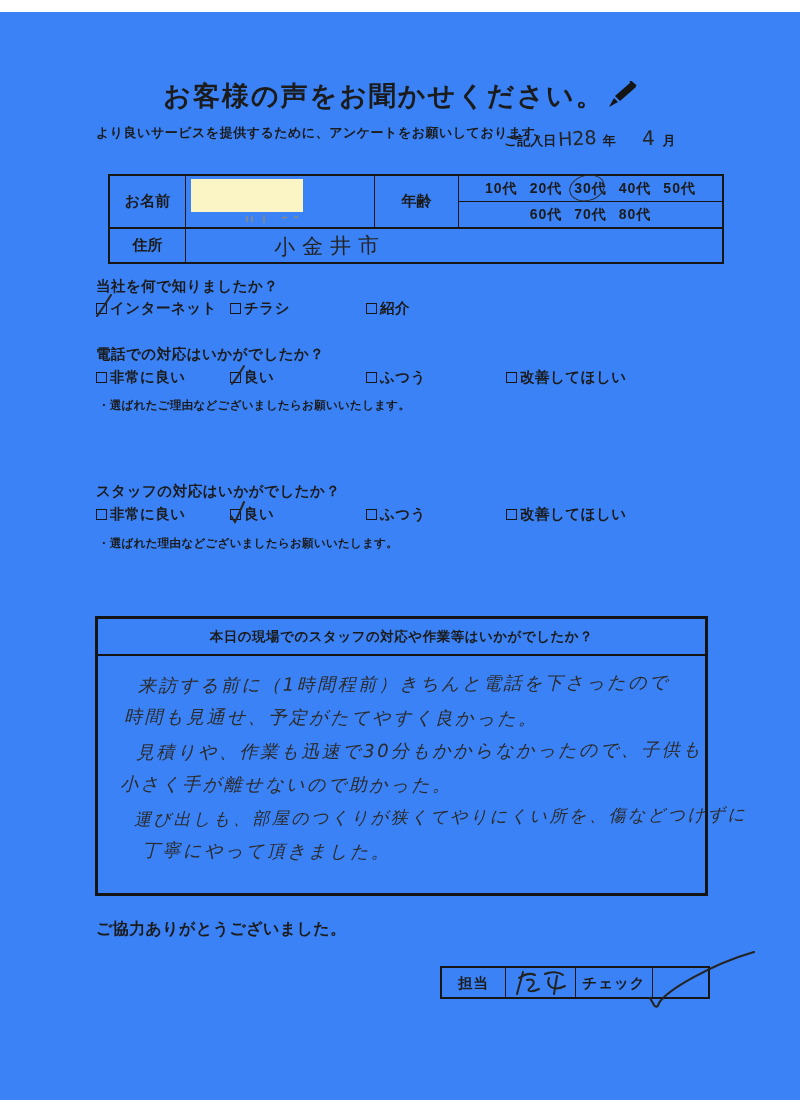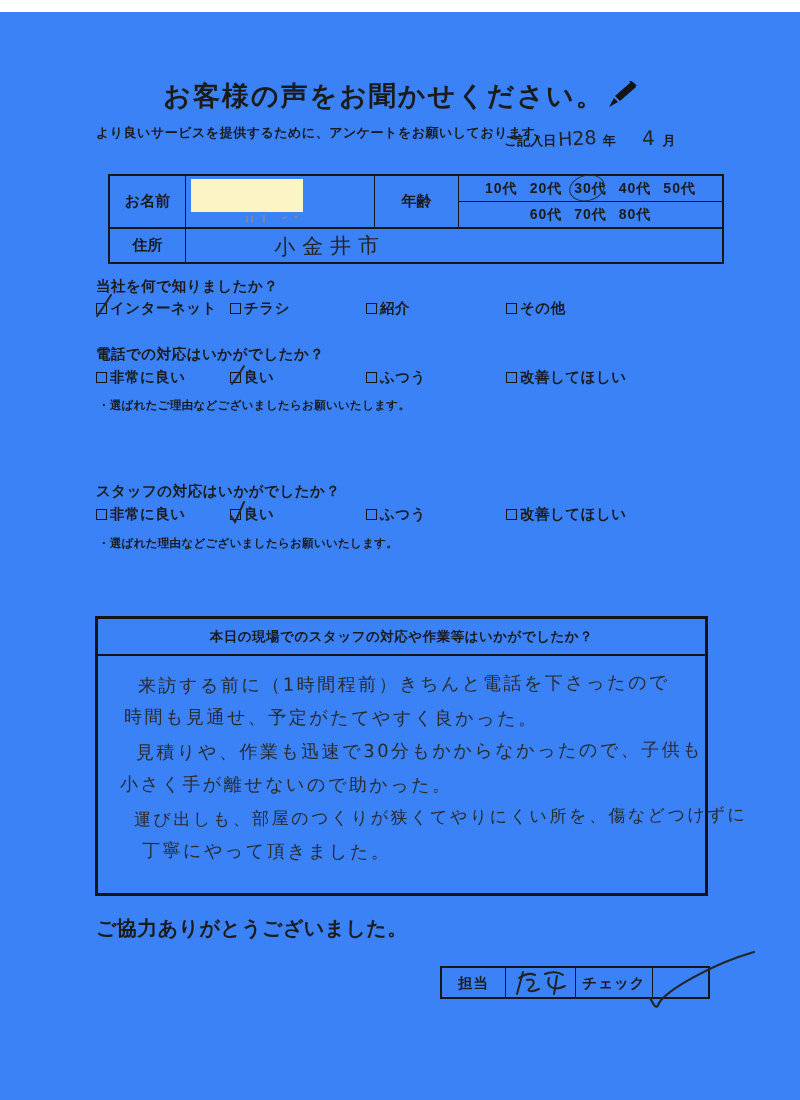--- a/index.html
+++ b/index.html
@@ -87,36 +87,36 @@
   .feedback-box {
     position: absolute; top: 604px; left: 95px;
     width: 613px; height: 280px;
     border: 3px solid #141414;
   }
   .feedback-head {
     height: 37px; border-bottom: 2.5px solid #141414;
     display: flex; align-items: center; justify-content: center;
     font-size: 13.5px; font-weight: bold; letter-spacing: 0.5px;
   }
-  .feedback-body { padding: 11px 18px 0 14px; }
+  .feedback-body { padding: 11px 18px 0 14px; font-style: italic; }
   .hw-line {
     font-family: "DejaVu Sans", sans-serif;
     font-size: 18px; color: #2b2b2b;
     letter-spacing: 2.5px; line-height: 33.5px;
     white-space: nowrap;
   }
   .hw-line:nth-child(1) { padding-left: 26px; transform: rotate(-0.4deg); }
   .hw-line:nth-child(2) { padding-left: 12px; transform: rotate(0.3deg); }
   .hw-line:nth-child(3) { padding-left: 24px; transform: rotate(-0.3deg); }
   .hw-line:nth-child(4) { padding-left: 8px;  transform: rotate(0.2deg); }
   .hw-line:nth-child(5) { padding-left: 22px; transform: rotate(-0.5deg); font-size: 17px; }
   .hw-line:nth-child(6) { padding-left: 30px; transform: rotate(0.4deg); }
 
   
-  .closing { position: absolute; top: 907px; left: 96px; font-size: 20px; font-weight: bold; line-height: 19.5px; letter-spacing: 0.4px; }
+  .closing { position: absolute; top: 907px; left: 96px; font-size: 16px; font-weight: bold; line-height: 19.5px; letter-spacing: 0.4px; }
 
   
   .staff-table {
     position: absolute; top: 954px; left: 440px;
     width: 270px; height: 33px;
     border: 2.2px solid #161616;
     display: grid; grid-template-columns: 64px 70px 77px 1fr;
   }
   .staff-table .tcell { display: flex; align-items: center; justify-content: center; font-size: 14.5px; font-weight: bold; letter-spacing: 1px; }
   .staff-table .b-r { border-right: 1.6px solid #161616; }
@@ -172,21 +172,20 @@
     </div>
   </div>
 
   <div class="q-heading" style="top:265px;">当社を何で知りましたか？</div>
   <div class="q-options" style="top:287px;">
     <span class="option"><span class="cb"><svg width="22" height="26" viewBox="0 0 22 26">
             <path d="M3 22 C7 17, 12 9, 17 1" fill="none" stroke="#262626" stroke-width="2.1" stroke-linecap="round"></path>
           </svg></span><span>インターネット</span></span>
     <span class="option"><span class="cb"></span><span>チラシ</span></span>
     <span class="option"><span class="cb"></span><span>紹介</span></span>
-    <span class="option"><span class="cb"></span><span>その他</span></span>
   </div>
 
   <div class="q-heading" style="top:333px;">電話での対応はいかがでしたか？</div>
   <div class="q-options" style="top:356px;">
     <span class="option"><span class="cb"></span><span>非常に良い</span></span>
     <span class="option"><span class="cb"><svg width="22" height="26" viewBox="0 0 22 26">
             <path d="M4 21 C8 16, 11 11, 16 3" fill="none" stroke="#262626" stroke-width="2" stroke-linecap="round"></path>
           </svg></span><span>良い</span></span>
     <span class="option"><span class="cb"></span><span>ふつう</span></span>
     <span class="option"><span class="cb"></span><span>改善してほしい</span></span>

